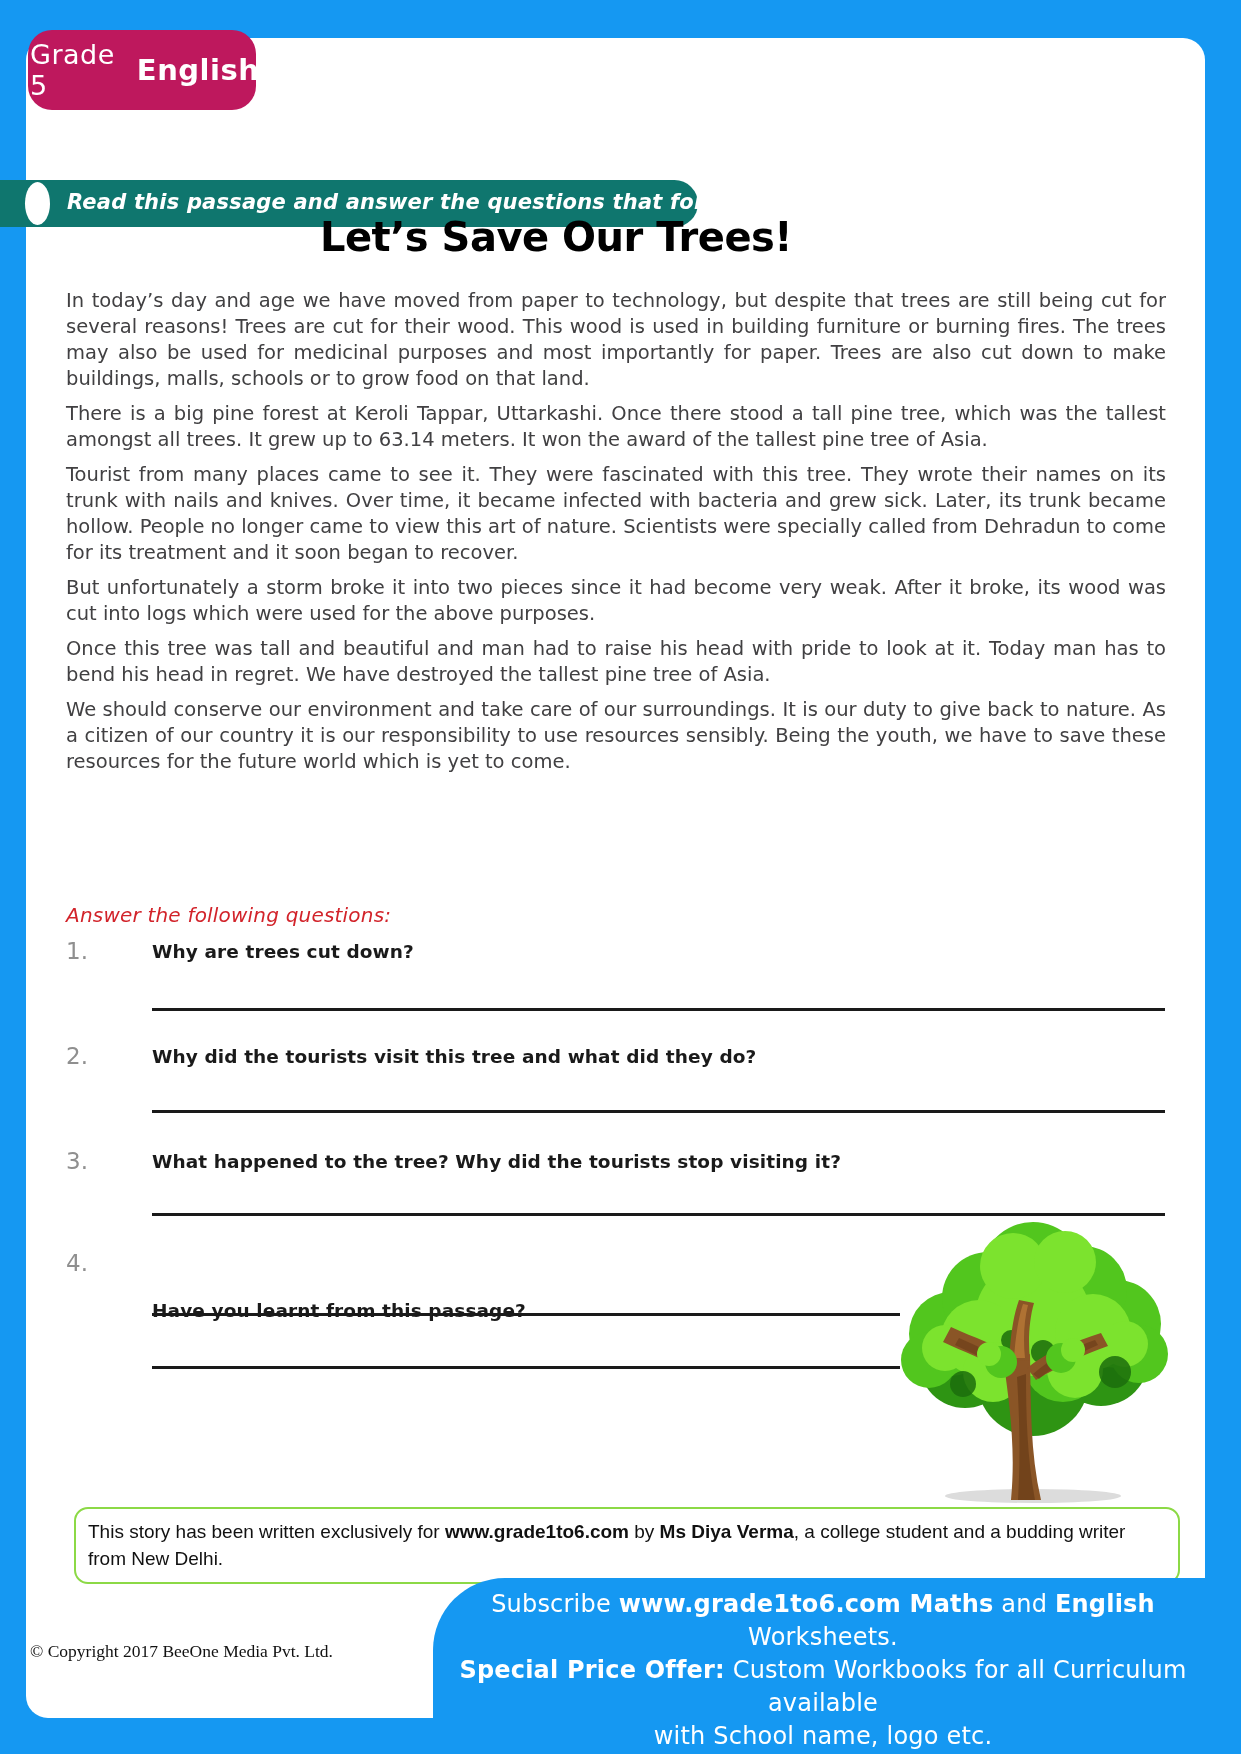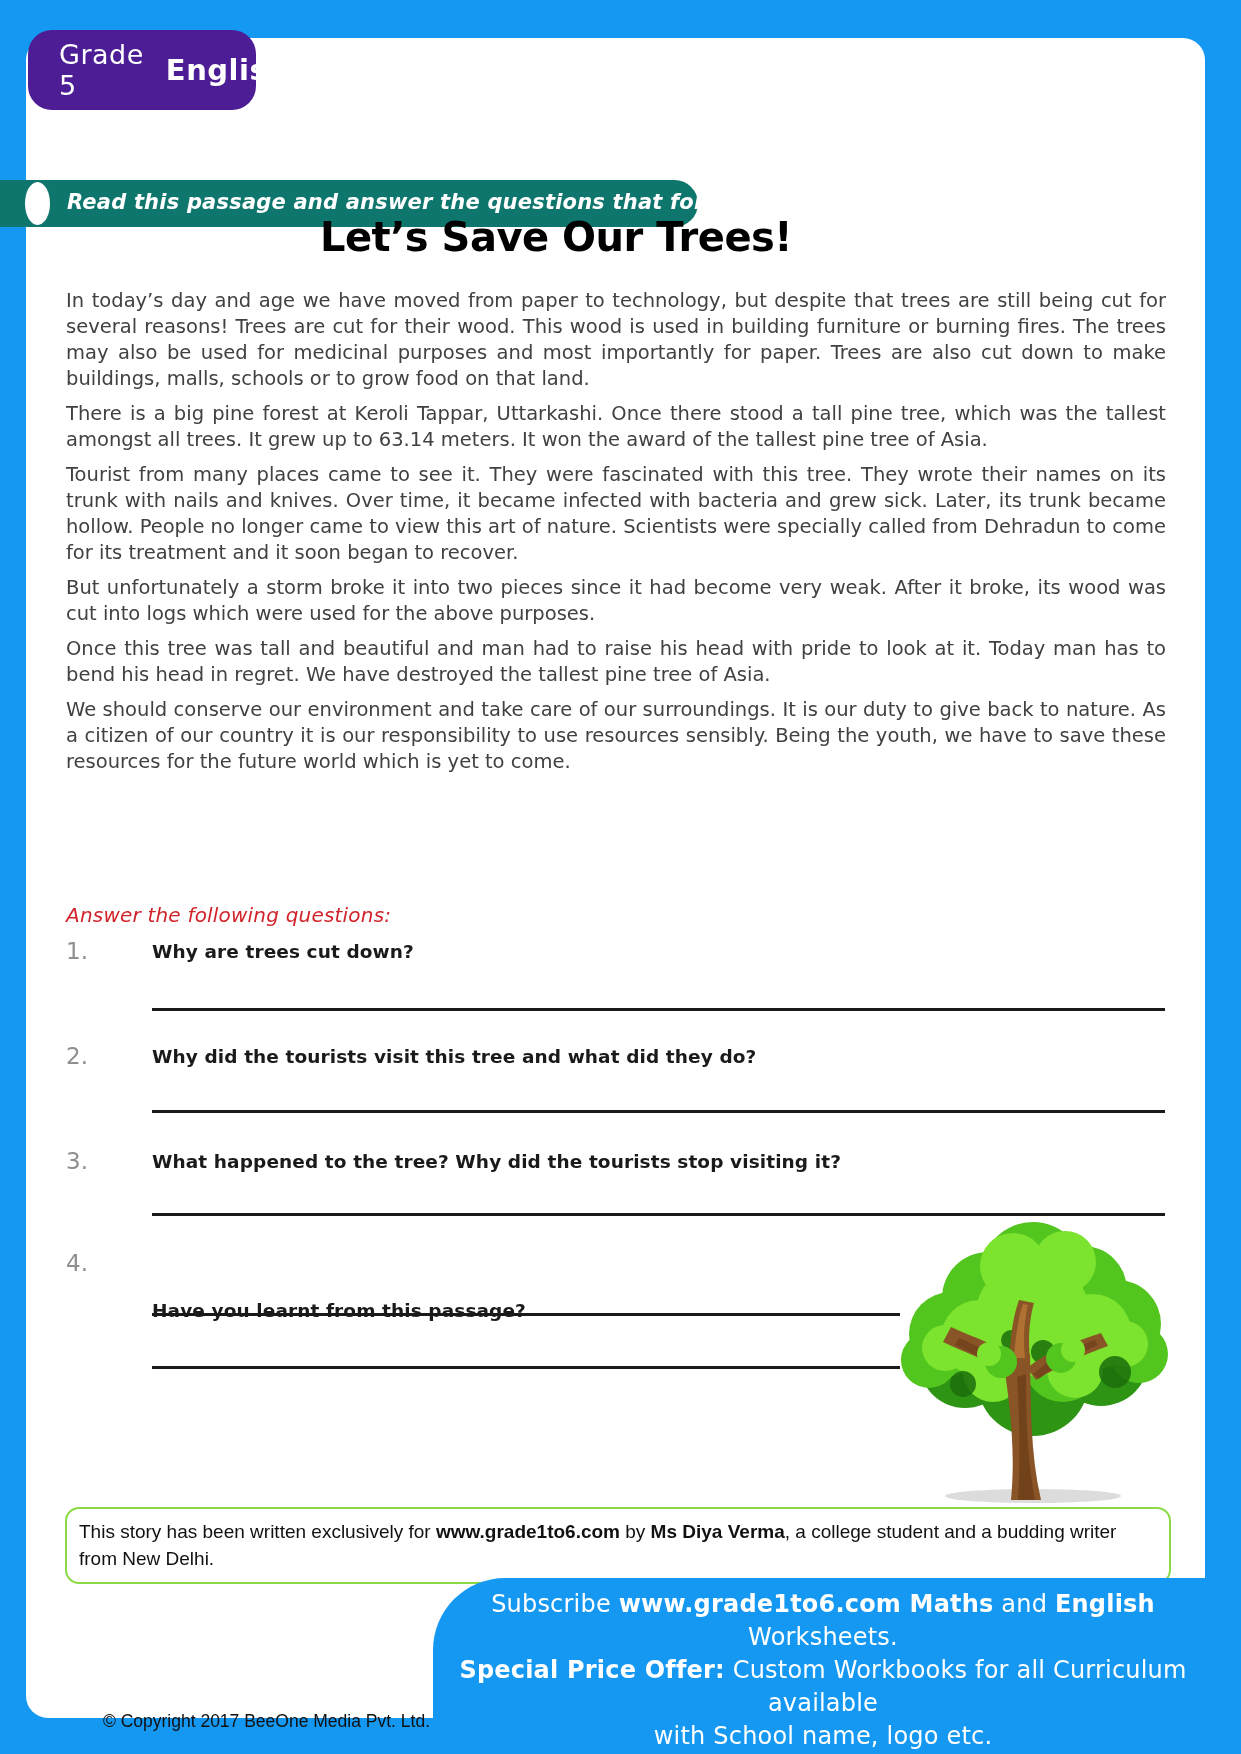--- a/index.html
+++ b/index.html
@@ -19,25 +19,25 @@
     width: 1179px;            
     height: 1680px;           
     background: #ffffff;
     border-radius: 22px 22px 0 22px;
   }
   
   .grade-tab {
     position: absolute;
     left: 28px; top: 30px;
     width: 228px; height: 80px;
-    background: #4c1d95;
+    background: #be185d;
     border-radius: 24px;
     color: #ffffff;
     display: flex; align-items: center;
-    padding-left: 31px;
+    padding-left: 2px;
   }
   .grade-tab .grade { font-size: 27px; font-weight: 400; letter-spacing: 0.5px; }
   .grade-tab .subject { font-size: 29px; font-weight: 700; margin-left: 22px; letter-spacing: 0.5px; }
   
   .banner {
     position: absolute;
     left: 0; top: 180px;
     width: 698px; height: 47px;
     background: #0f766e;
     border-radius: 0 24px 24px 0;
@@ -116,21 +116,21 @@
   .answer-line.short { width: 748px; }
   
   .tree {
     position: absolute;
     left: 893px; top: 1212px;
     width: 278px; height: 292px;
   }
   
   .attribution {
     position: absolute;
-    left: 65px; top: 1507px;
+    left: 74px; top: 1507px;
     width: 1106px;
     border: 2.5px solid #8CD946;
     border-radius: 14px;
     background: #ffffff;
     padding: 9px 14px 10px 12px;
     font-family: "Liberation Sans", sans-serif;
     font-size: 19px;
     line-height: 27px;
     color: #111111;
   }
@@ -150,24 +150,24 @@
     text-align: center;
     color: #ffffff;
     font-size: 24px;
     line-height: 33px;
     letter-spacing: 0.2px;
   }
   .footer-text b { font-weight: 700; }
   
   .copyright {
     position: absolute;
-    left: 30px; top: 1708px;
+    left: 30px; top: 1638px;
     width: 400px;
-    text-align: right;
-    font-family: Liberation Sans, sans-serif;
+    text-align: left;
+    font-family: Liberation Serif, serif;
     font-size: 17.5px;
     line-height: 27px;
     color: #111111;
   }
 </style>
 </head>
 <body>
 
 <div class="page"></div>
 

